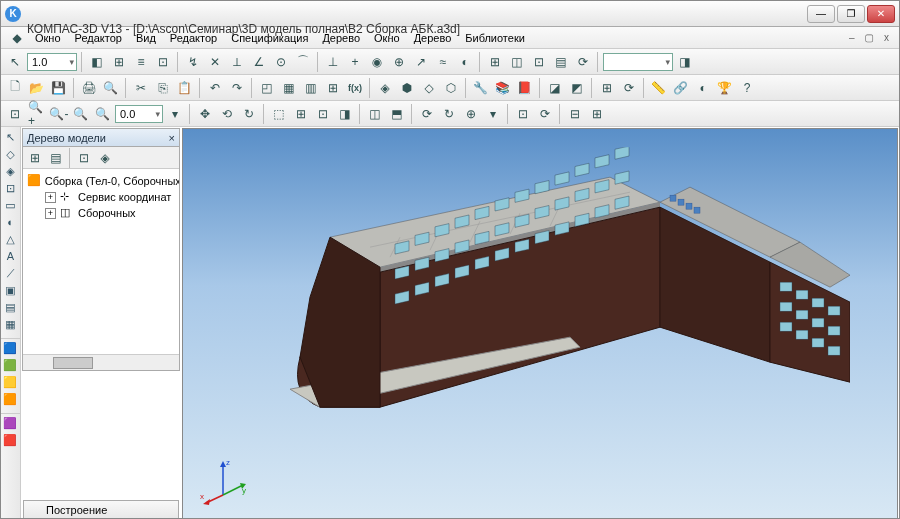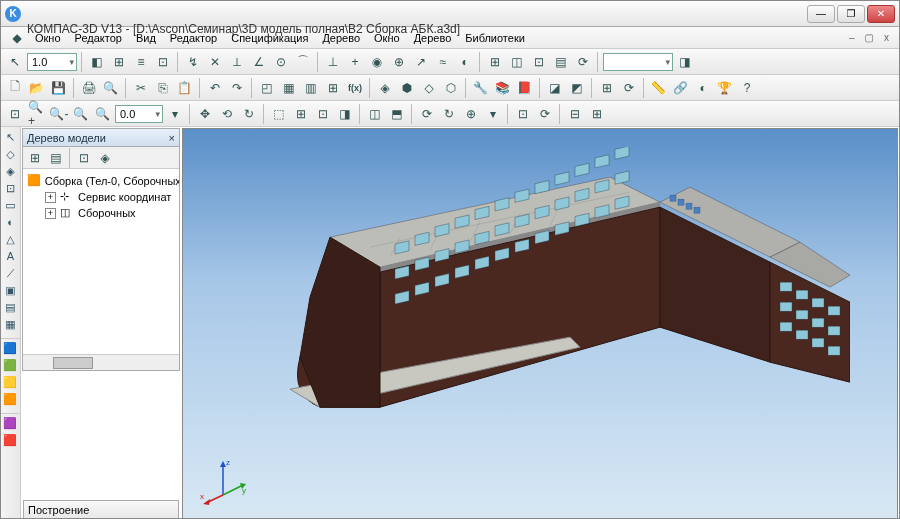--- a/index.html
+++ b/index.html
@@ -27,21 +27,21 @@
 .treehdr { height: 18px; background: linear-gradient(#e8f0f8,#d0dfef); border-bottom: 1px solid #aaa; display: flex; align-items: center; padding: 0 4px; font-size: 11px; color:#234; }
 .treehdr .x { margin-left:auto; font-size:11px; }
 .treetb { height: 22px; background:#f0f0f0; border-bottom:1px solid #ccc; display:flex; align-items:center; padding:0 2px; gap:1px; }
 .tree { flex:1; background:#fff; padding:4px 0; overflow:hidden; font-size:11px; }
 .treerow { display:flex; align-items:center; padding:1px 4px; gap:4px; white-space:nowrap; }
 .treerow .exp { width:11px; height:11px; border:1px solid #888; font-size:9px; display:inline-flex;align-items:center;justify-content:center; background:#fff; }
 .treerow .ticon { width:14px; height:14px; }
 .treerow.d1 { padding-left: 22px; }
 .treescroll { height:16px; background:#eee; border-top:1px solid #ccc; position:relative; }
 .treescroll .thumb { position:absolute; left:30px; width:40px; height:12px; top:2px; background:#ccc; border:1px solid #999; }
-.bottombtn { border:1px solid #aaa; background:linear-gradient(#f8f8f8,#e8e8e8); padding:3px 4px; margin:2px; font-size:11px; }
+.bottombtn { border:1px solid #aaa; background:linear-gradient(#f8f8f8,#e8e8e8); padding:3px 22px; margin:2px; font-size:11px; }
 .viewport { flex:1; position:relative; border:1px solid #888; margin:1px; background: linear-gradient(#5a8fc8 0%, #a8c8e8 40%, #d8e8f4 100%); overflow:hidden; }
 .axis { position:absolute; left:15px; bottom:15px; width:50px; height:50px; }
 .building { position:absolute; left:50%; top:50%; transform:translate(-50%,-52%); }
 </style>
 </head>
 <body>
 
 <div class="titlebar">
   <span class="icon">K</span>
   <span class="title">КОМПАС-3D V13 - [D:\Ascon\Семинар\3D модель полная\B2 Сборка АБК.a3d]</span>

